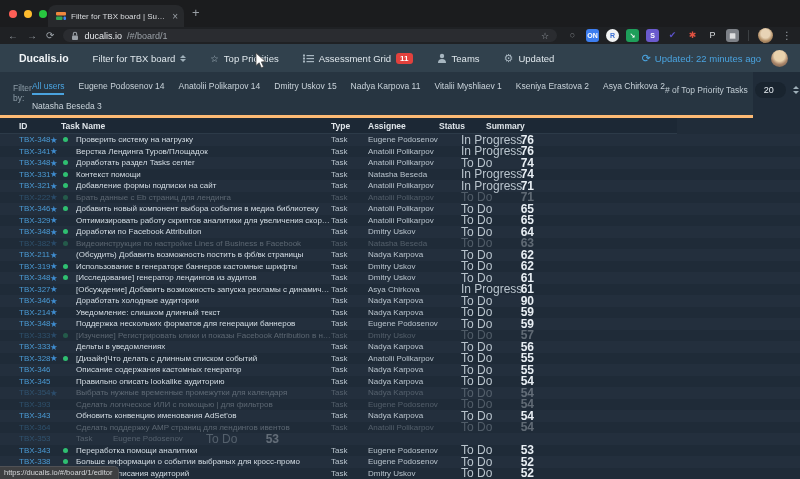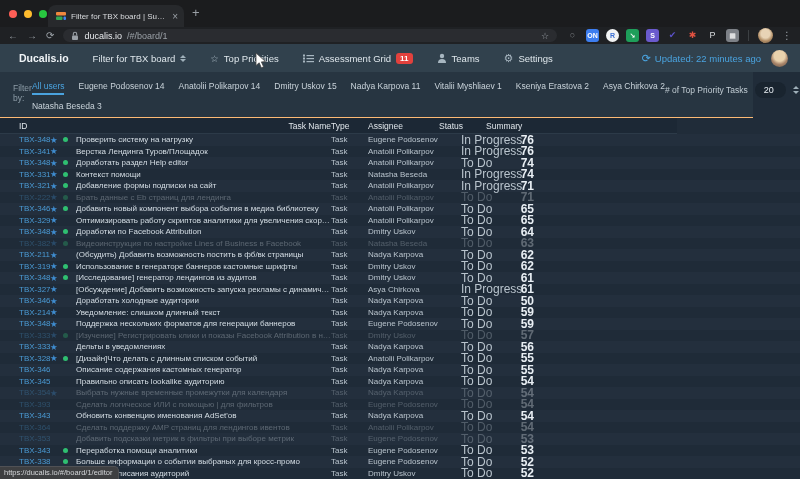--- a/index.html
+++ b/index.html
@@ -46,37 +46,37 @@
   .tri-up { width:0; height:0; border-left:3px solid transparent; border-right:3px solid transparent; border-bottom:3px solid #9fb0ba; }
   .tri-down { width:0; height:0; border-left:3px solid transparent; border-right:3px solid transparent; border-top:3px solid #9fb0ba; }
   .badge { background:var(--badge-red); color:#fff; font-size:8px; font-weight:bold; padding:1px 4px; border-radius:3px; }
   .nav-right { margin-left:auto; display:flex; align-items:center; gap:10px; }
   .updated { display:flex; align-items:center; gap:4px; font-size:9.5px; color:var(--accent-blue); }
   .app-avatar { width:17px; height:17px; border-radius:50%;
         background:radial-gradient(circle at 50% 35%, #e9d2ad 0 38%, #a9856a 60%, #5d4f42 100%); }
 
   
   .filterbar { position:absolute; left:0; top:72px; width:753px; height:46px; background:var(--filterbar-bg);
-               display:flex; align-items:flex-start; padding:9px 18px 0 13px; border-bottom:1px solid #fdba74; }
+               display:flex; align-items:flex-start; padding:9px 18px 0 13px; border-bottom:3px solid #fdba74; }
   .filter-label { font-size:8.5px; color:#8d9ca7; width:41px; padding-top:2px; }
   .chip-rows { display:flex; flex-direction:column; gap:6px; }
   .chip-row { display:flex; gap:14px; }
   .chip { font-size:8.5px; color:#c9d3da; white-space:nowrap; padding-bottom:2px; }
   .chip.active { color:var(--accent-blue); border-bottom:2px solid var(--accent-blue); }
   .tp-group { margin-left:auto; display:flex; align-items:center; gap:7px; padding-top:1px; }
   .tp-label { font-size:8.5px; color:#c2cdd4; white-space:nowrap; }
   .tp-input { width:31px; height:16px; background:#19242f; border-radius:8px; color:#e9eff4;
               font-size:9px; line-height:16px; padding-left:9px; }
   .tp-spinner { display:flex; flex-direction:column; gap:2px; }
 
   
   .thead { position:absolute; left:0; top:118px; width:677px; height:16px; background:var(--table-header-bg);
-           display:flex; align-items:center; padding-left:19px; font-size:8.5px; font-weight:normal; color:#dfe5ea;
+           display:flex; align-items:center; padding-left:19px; font-size:8.5px; font-weight:bold; color:#dfe5ea;
            border-bottom:1px solid #2c3a48; }
-  .th-id { width:42px; } .th-name { width:270px;text-align:right; } .th-type { width:37px; }
+  .th-id { width:42px; } .th-name { width:270px; } .th-type { width:37px; }
   .th-assignee { width:71px; } .th-status { width:47px; } .th-summary { width:26px; text-align:right; }
 
   .rows { position:absolute; left:0; top:134px; width:800px; height:345px; }
   .row { display:flex; align-items:center; height:11.5px; padding-left:19px; white-space:nowrap; }
   .row:nth-child(odd) { background:var(--row-odd-bg); }
   .row:nth-child(even) { background:var(--row-even-bg); }
   .row.faded > * { opacity:0.32; }
   .c-id { width:31px; font-size:8px; color:var(--id-link-blue); overflow:hidden; }
   .c-icons { width:26px; display:flex; align-items:center; }
   .star { width:13px; font-size:8.5px; color:var(--star-blue); line-height:1; }
@@ -177,21 +177,21 @@
       <span class="nav-icon">
         <svg width="10" height="10" viewBox="0 0 10 10">
           <circle cx="5" cy="3" r="2.2" fill="#a7b6c0"></circle>
           <path d="M1 10 a4 4 0 0 1 8 0 Z" fill="#a7b6c0"></path>
         </svg>
       </span>
       <span>Teams</span>
     </span>
     <span class="nav-item">
       <span class="nav-icon" style="font-size:11px;">⚙</span>
-      <span>Settings</span>
+      <span>Updated</span>
     </span>
     <span class="nav-right">
       <span class="updated">
         <span style="font-size:11px;">⟳</span>
         <span>Updated: 22 minutes ago</span>
       </span>
       <span class="app-avatar"></span>
     </span>
   </div>
 
@@ -257,21 +257,21 @@
       <span class="c-status">In Progress</span>
       <span class="c-summary">76</span>
     </div>
 
     <div class="row">
       <span class="c-id">TBX-3484</span>
       <span class="c-icons">
         <span class="star" style="visibility: visible;">★</span>
         <span class="dot" style="visibility: visible;"></span>
       </span>
-      <span class="c-name">Доработать раздел Help editor</span>
+      <span class="c-name">Доработать раздел Tasks center</span>
       <span class="c-type">Task</span>
       <span class="c-assignee">Anatolii Polikarpov</span>
       <span class="c-status">To Do</span>
       <span class="c-summary">74</span>
     </div>
 
     <div class="row">
       <span class="c-id">TBX-3312</span>
       <span class="c-icons">
         <span class="star" style="visibility: visible;">★</span>
@@ -417,21 +417,21 @@
     <div class="row">
       <span class="c-id">TBX-3464</span>
       <span class="c-icons">
         <span class="star" style="visibility: visible;">★</span>
         <span class="dot" style="visibility: hidden;"></span>
       </span>
       <span class="c-name">Доработать холодные аудитории</span>
       <span class="c-type">Task</span>
       <span class="c-assignee">Nadya Karpova</span>
       <span class="c-status">To Do</span>
-      <span class="c-summary">50</span>
+      <span class="c-summary">90</span>
     </div>
 
     <div class="row">
       <span class="c-id">TBX-2147</span>
       <span class="c-icons">
         <span class="star" style="visibility: visible;">★</span>
         <span class="dot" style="visibility: hidden;"></span>
       </span>
       <span class="c-name">Уведомление: слишком длинный текст</span>
       <span class="c-type">Task</span>
@@ -569,21 +569,20 @@
       <span class="c-status">To Do</span>
       <span class="c-summary">54</span>
     </div>
 
     <div class="row faded">
       <span class="c-id">TBX-3532</span>
       <span class="c-icons">
         <span class="star" style="visibility: hidden;">★</span>
         <span class="dot" style="visibility: hidden;"></span>
       </span>
-      <span class="c-name">Добавить подсказки метрик в фильтры при выборе метрик</span>
       <span class="c-type">Task</span>
       <span class="c-assignee">Eugene Podosenov</span>
       <span class="c-status">To Do</span>
       <span class="c-summary">53</span>
     </div>
 
     <div class="row">
       <span class="c-id">TBX-3437</span>
       <span class="c-icons">
         <span class="star" style="visibility: hidden;">★</span>

